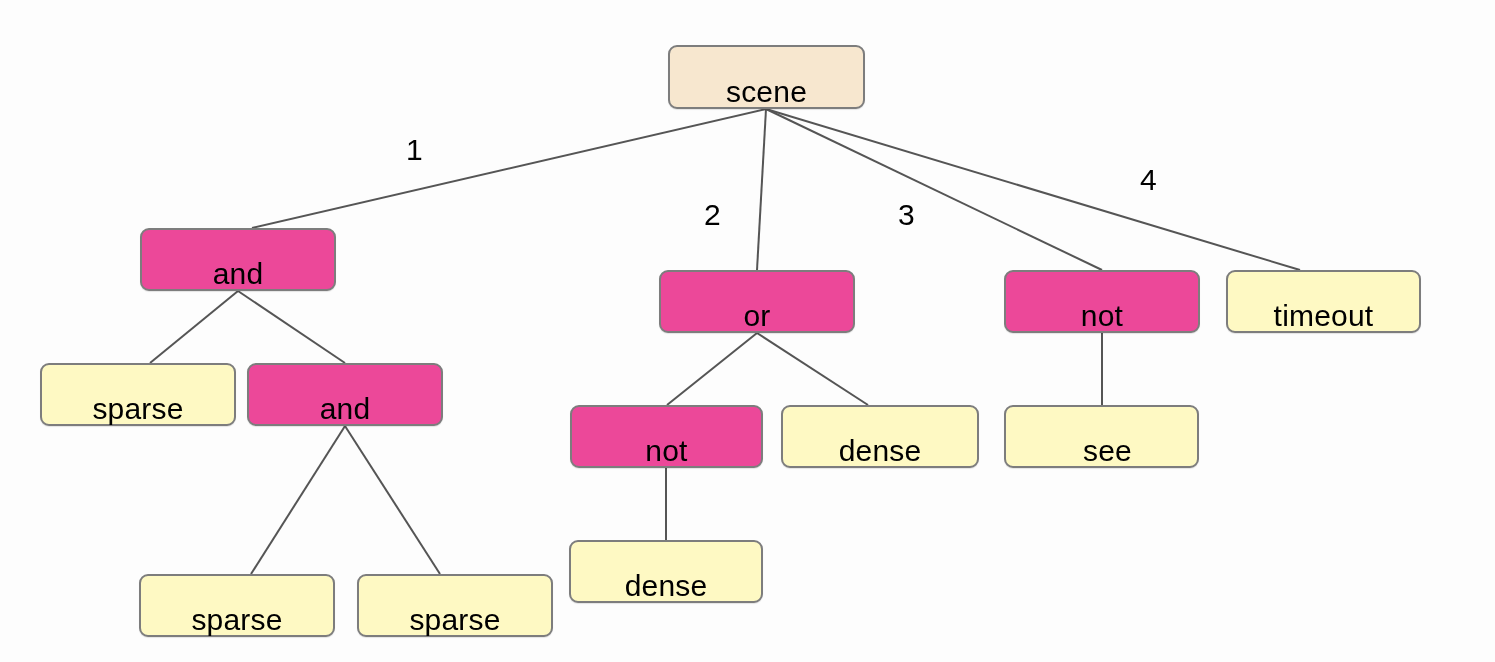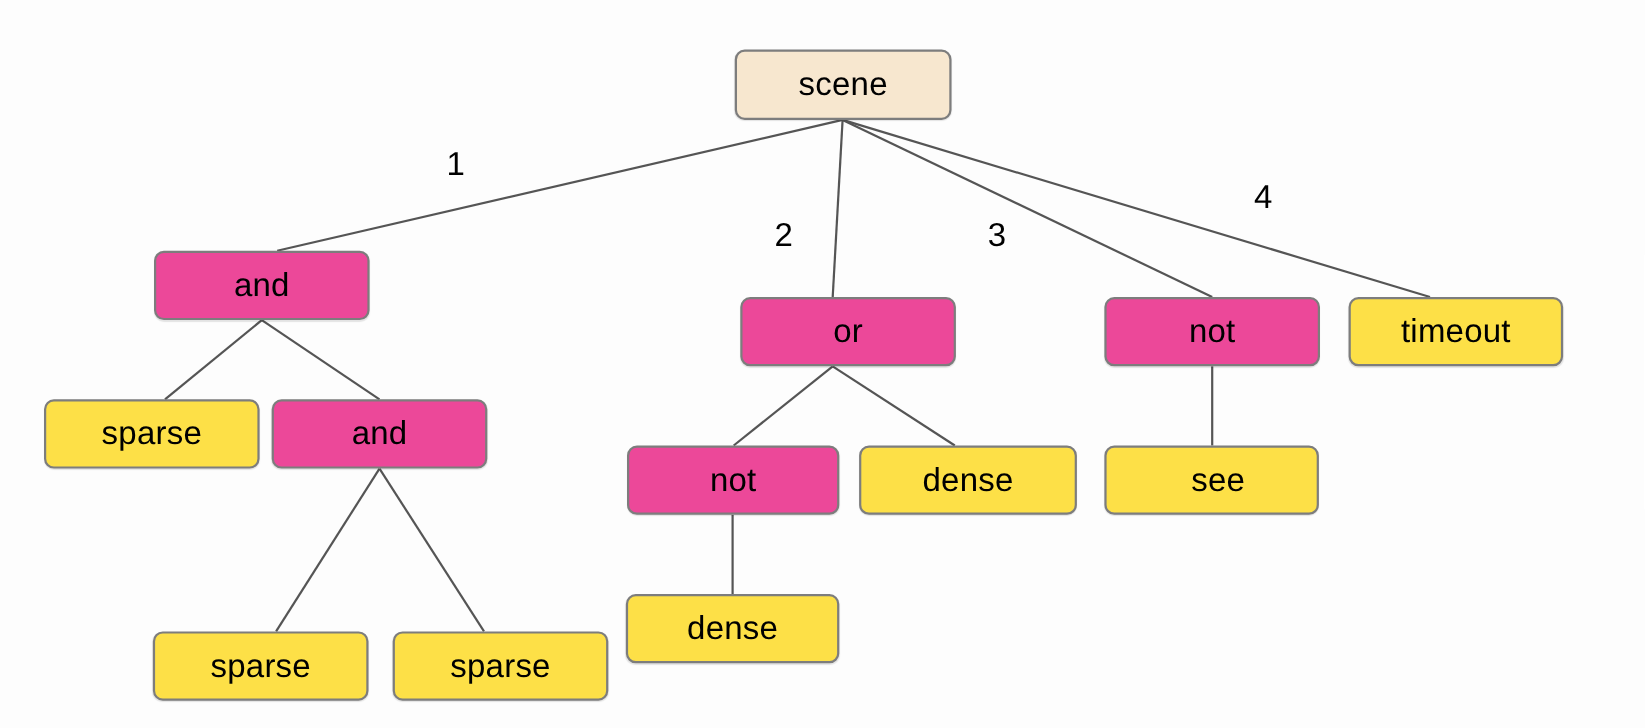--- a/index.html
+++ b/index.html
@@ -20,34 +20,34 @@
     left: 0;
     top: 0;
     width: 1495px;
     height: 662px;
     pointer-events: none;
   }
   .node {
     position: absolute;
     box-sizing: border-box;
     display: flex;
-    align-items: center;
+    align-items: flex-end;
     justify-content: center;
     border: 2px solid #7d7d7d;
     border-radius: 9px;
     color: #000000;
     font-size: 30px;
     line-height: 1;
     letter-spacing: 0.2px;
     white-space: nowrap;
     box-shadow: 0 1px 1px rgba(0,0,0,0.10);
   }
   .node-root   { background: #f7e7cf; }
   .node-op     { background: #ec4899; }
-  .node-leaf   { background: #fde047; }
+  .node-leaf   { background: #fef9c3; }
   .edge-label {
     position: absolute;
     color: #000000;
     font-size: 30px;
     line-height: 1;
     white-space: nowrap;
   }
 </style>
 </head>
 <body>
@@ -81,21 +81,21 @@
       </div>
       <div class="node node-op" style="left: 247px; top: 363px; width: 196px; height: 63px;">
         <span>and</span>
       </div>
       <div class="node node-leaf" style="left: 139px; top: 574px; width: 196px; height: 63px;">
         <span>sparse</span>
       </div>
       <div class="node node-leaf" style="left: 357px; top: 574px; width: 196px; height: 63px;">
         <span>sparse</span>
       </div>
-      <div class="node node-op" style="left: 659px; top: 270px; width: 196px; height: 63px; margin-left: 14px;">
+      <div class="node node-op" style="left: 659px; top: 270px; width: 196px; height: 63px;">
         <span>or</span>
       </div>
       <div class="node node-op" style="left: 570px; top: 405px; width: 193px; height: 63px;">
         <span>not</span>
       </div>
       <div class="node node-leaf" style="left: 781px; top: 405px; width: 198px; height: 63px;">
         <span>dense</span>
       </div>
       <div class="node node-leaf" style="left: 569px; top: 540px; width: 194px; height: 63px;">
         <span>dense</span>

